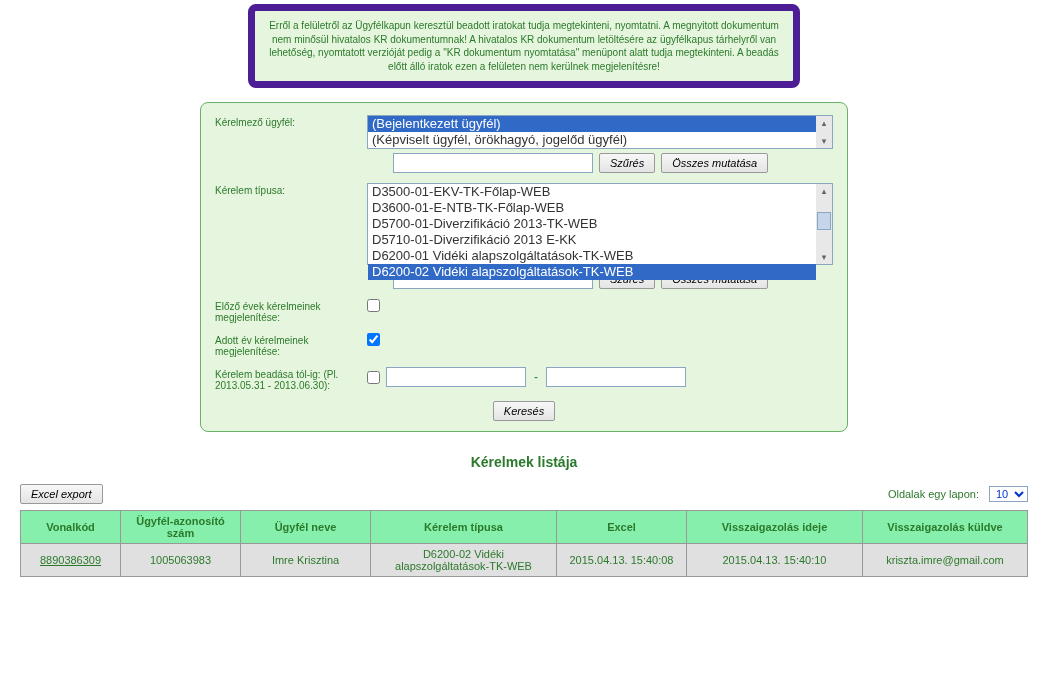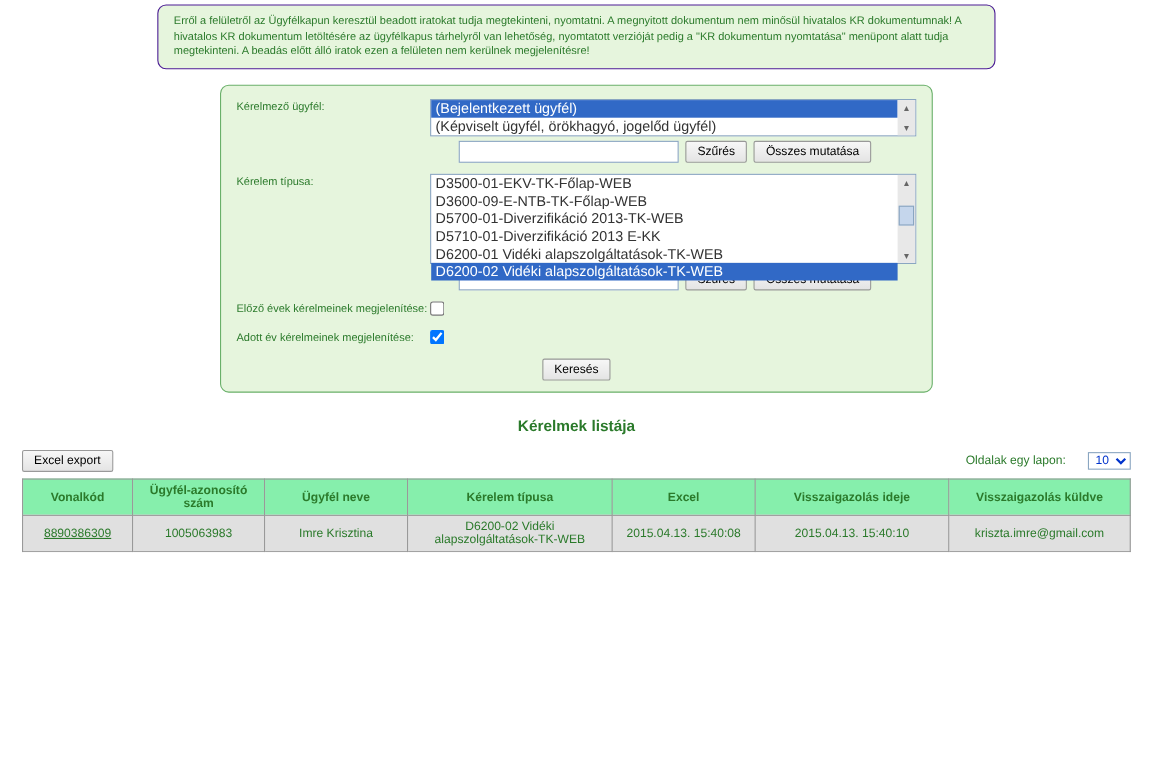--- a/index.html
+++ b/index.html
@@ -6,46 +6,47 @@
     body {
       font-family: Verdana, Arial, sans-serif;
       font-size: 11px;
       background: #ffffff;
       color: #333;
     }
     .container { width: 1048px; margin: 0 auto; }
     
     .info-box {
       margin: 4px auto 14px;
-      width: 762px;
-      border: 1px solid #4c1d95;
+      width: 552px;
+      border: 7px solid #4c1d95;
       border-radius: 8px;
       background: #e6f5dd;
       padding: 8px 14px;
       color: #2b7a2b;
       font-size: 10px;
       line-height: 1.35;
+      text-align: center;
     }
     
     .search-panel {
       margin: 0 auto 20px;
       width: 648px;
       border: 1px solid #6ab06a;
       border-radius: 8px;
       background: #e6f5dd;
       padding: 12px 14px 10px;
     }
     
     .form-row {
       display: flex;
       margin-bottom: 10px;
       align-items: flex-start;
     }
     .form-label {
-      width: 176px;
+      width: 152px;
       color: #2b7a2b;
       font-size: 10px;
       padding-top: 2px;
     }
     .form-field { flex: 1; }
     
     .listbox {
       width: 100%;
       border: 1px solid #8aa6c1;
       background: #fff;
@@ -98,20 +99,21 @@
       font-size:12px;
     }
     .btn {
       border:1px solid #999;
       background: linear-gradient(#f7f7f7,#e4e4e4);
       height:20px;
       padding:0 10px;
       font-size:11px;
       border-radius:2px;
       cursor:pointer;
+      font-style:italic;
     }
     .btn.center{ display:block; margin:4px auto 0; }
     
     .checkbox { width:13px; height:13px; }
     .date-sep{ color:#2b7a2b; font-size:12px; padding:0 2px; }
     
     .list-title{
       text-align:center;
       color:#2b7a2b;
       font-weight:bold;
@@ -122,21 +124,21 @@
     .toolbar-row{
       display:flex;
       justify-content:space-between;
       align-items:center;
       padding:0 20px;
       margin-bottom:6px;
     }
     .page-right{
       color:#2b7a2b;
       font-size:11px;
-      display:flex; align-items:center; gap:20px;
+      display:flex; align-items:center; gap:10px;
     }
     .page-select{
       border:1px solid #8aa6c1;
       background:#fff;
       font-size:11px; color:#0033cc;
       padding:0 2px;
     }
     
     table.grid{
       width:calc(100% - 40px);
@@ -186,21 +188,21 @@
           <button class="btn">Összes mutatása</button>
         </div>
       </div>
     </div>
 
     <div class="form-row">
       <div class="form-label">Kérelem típusa:</div>
       <div class="form-field">
         <div class="listbox list2">
           <div class="listbox-option">D3500-01-EKV-TK-Főlap-WEB</div>
-          <div class="listbox-option">D3600-09-E-NTB-TK-Főlap-WEB</div>
+          <div class="listbox-option">D3600-01-E-NTB-TK-Főlap-WEB</div>
           <div class="listbox-option">D5700-01-Diverzifikáció 2013-TK-WEB</div>
           <div class="listbox-option">D5710-01-Diverzifikáció 2013 E-KK</div>
           <div class="listbox-option">D6200-01 Vidéki alapszolgáltatások-TK-WEB</div>
           <div class="listbox-option selected">D6200-02 Vidéki alapszolgáltatások-TK-WEB</div>
           <div class="listbox-scroll">
             <span>▴</span>
             <div class="thumb" style="top:28px;"></div>
             <span>▾</span>
           </div>
         </div>
@@ -219,20 +221,29 @@
       </div>
     </div>
 
     <div class="form-row">
       <div class="form-label">Adott év kérelmeinek megjelenítése:</div>
       <div class="form-field">
         <input type="checkbox" class="checkbox" checked="" style="">
       </div>
     </div>
 
+    <div class="form-row">
+      <div class="form-label">Kérelem beadása tól-ig: (Pl. 2013.05.31 - 2013.06.30):</div>
+      <div class="form-field" style="display:flex;align-items:center;gap:6px;">
+        <input type="checkbox" class="checkbox" style="">
+        <input class="date-input" value="" style="">
+        <span class="date-sep">-</span>
+        <input class="date-input" value="" style="">
+      </div>
+    </div>
 
     <button class="btn center">Keresés</button>
   </div>
 
   <div class="list-title">Kérelmek listája</div>
 
   <div class="toolbar-row">
     <button class="btn">Excel export</button>
     <div class="page-right">
       <span>Oldalak egy lapon:</span>

